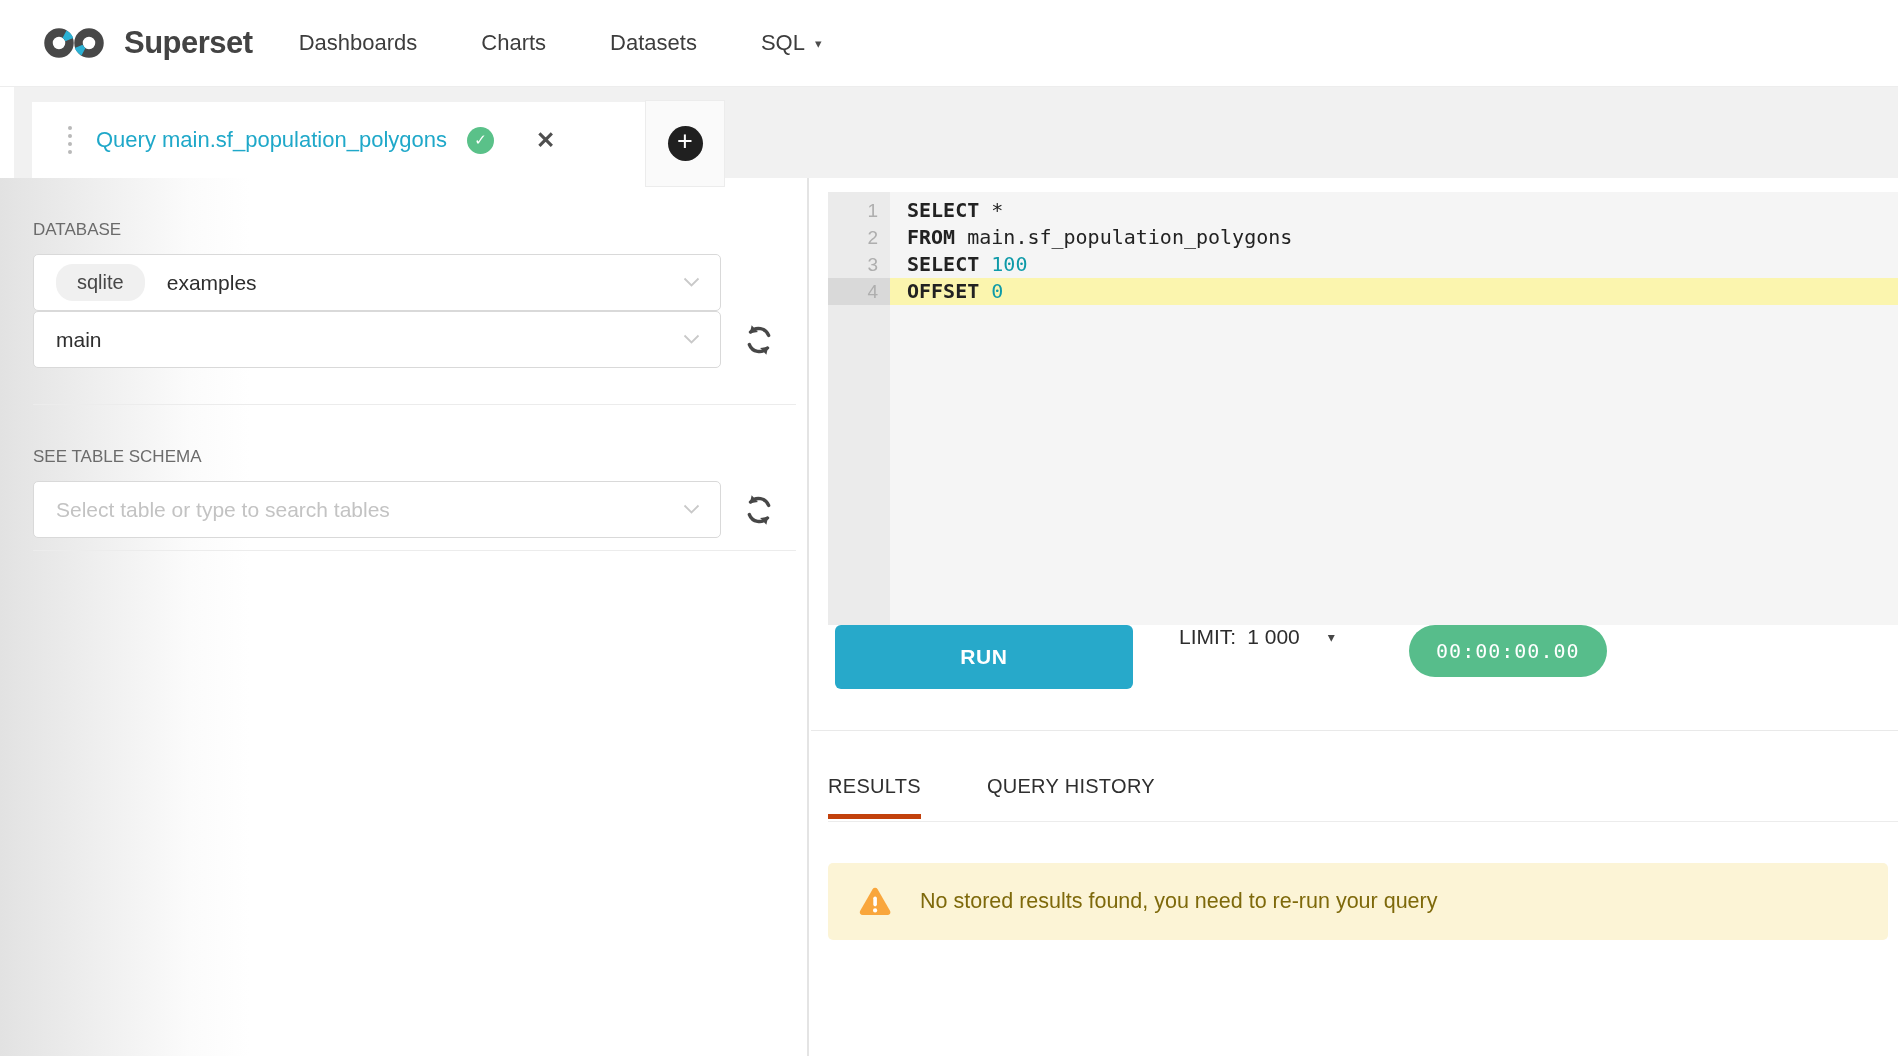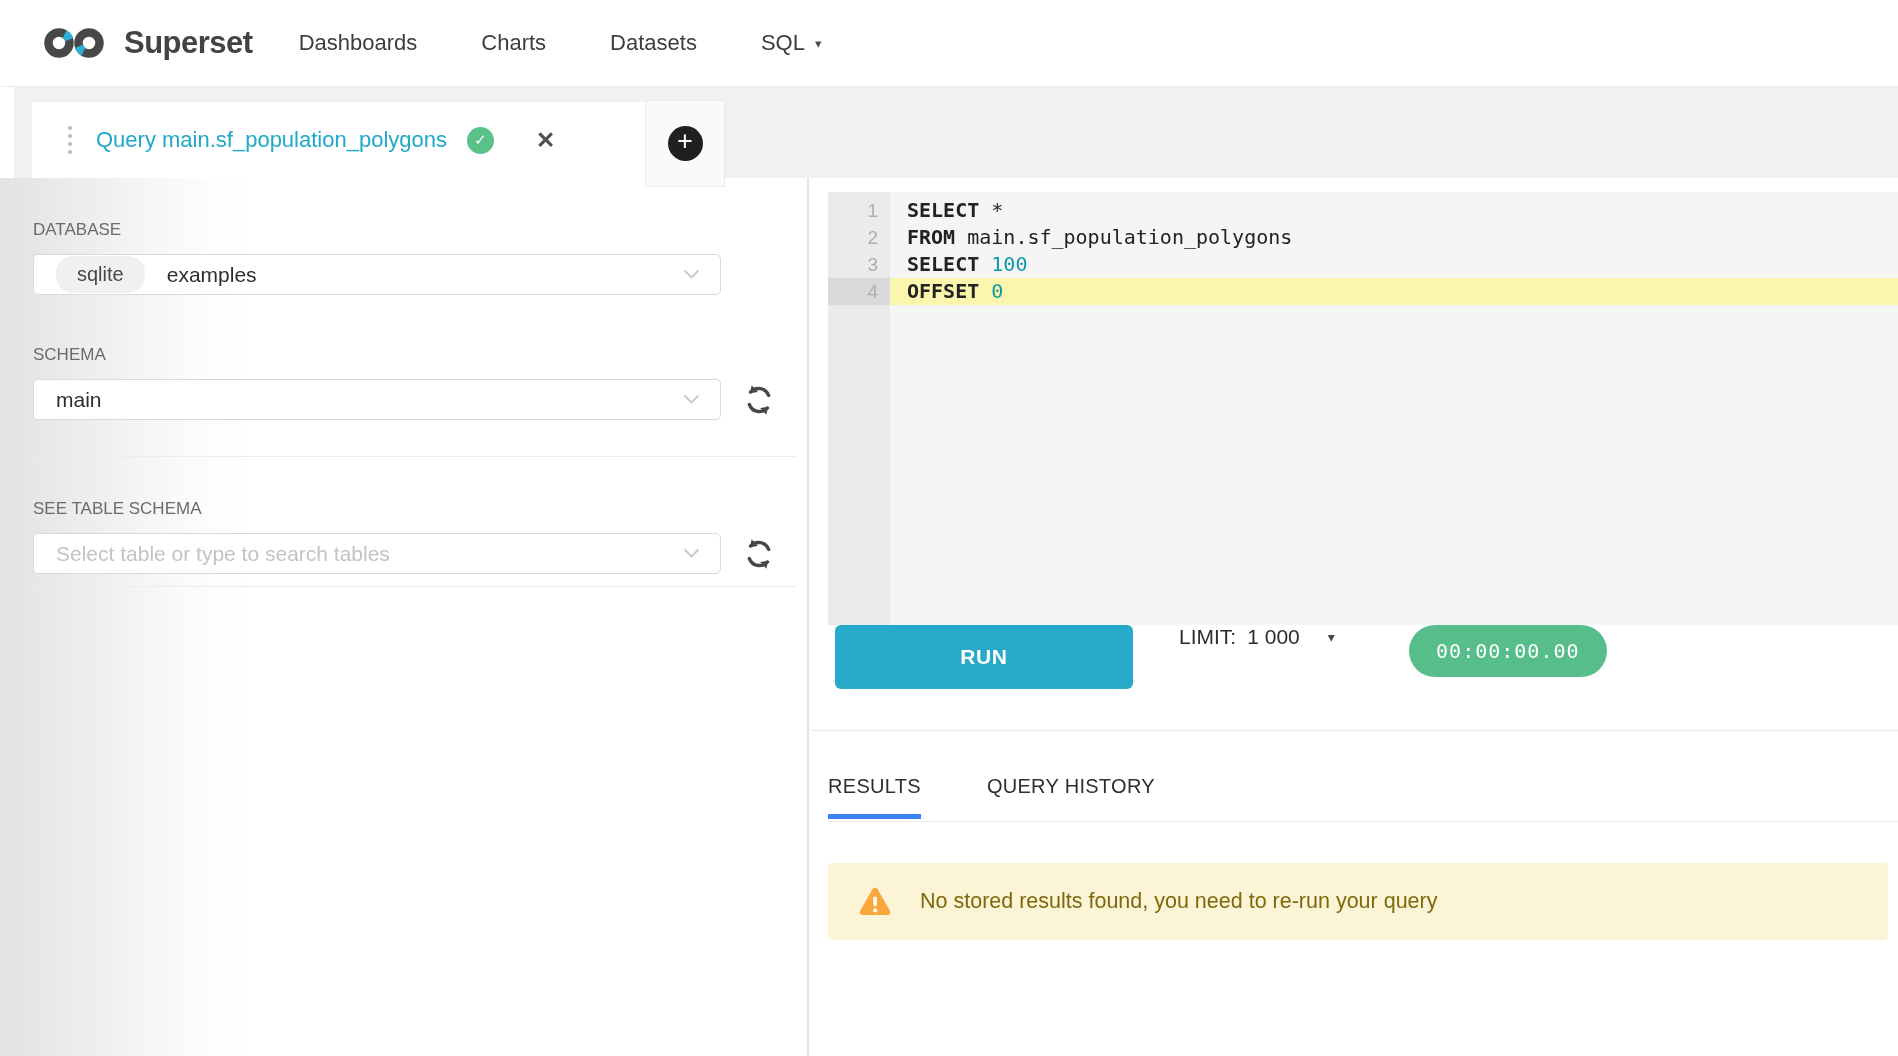--- a/index.html
+++ b/index.html
@@ -29,21 +29,21 @@
                border:1px solid #ececec;display:flex;align-items:center;justify-content:center;z-index:5;}
   .newtab-btn{width:35px;height:35px;border-radius:50%;background:#202020;color:#fff;font-size:27px;
               line-height:31px;text-align:center;cursor:pointer;}
 
   
   .left-panel{position:absolute;top:178px;left:0;width:809px;bottom:0;
               background:linear-gradient(to right,#e2e2e2 0,#fbfbfb 190px,#fff 250px);
               border-right:2px solid #e4e4e4;padding:42px 0 0 33px;box-sizing:border-box;}
   .field-label{font-size:17px;color:#6b6b6b;margin-bottom:14px;}
   .select-row{display:flex;align-items:center;gap:18px;}
-  .select{width:688px;height:41px;border:1px solid #d9d9d9;border-radius:5px;background:#fff;
+  .select{width:688px;height:57px;border:1px solid #d9d9d9;border-radius:5px;background:#fff;
           display:flex;align-items:center;position:relative;padding-left:22px;box-sizing:border-box;cursor:pointer;}
   .engine-pill{background:#f0f0f0;border-radius:17px;padding:7px 21px;font-size:20px;color:#474747;margin-right:22px;}
   .select-value{font-size:21px;color:#2e2e2e;}
   .placeholder{font-size:21px;color:#c3c3c3;}
   .chevron{position:absolute;right:20px;top:50%;transform:translateY(-50%);}
   .refresh-btn{width:40px;height:40px;display:flex;align-items:center;justify-content:center;
                background:none;border:none;cursor:pointer;padding:0;}
   .mt1{margin-top:50px;}
   .hr{height:1px;background:#ececec;width:763px;margin-top:36px;}
   .hr2{height:1px;background:#ececec;width:763px;margin-top:12px;}
@@ -70,21 +70,21 @@
            font-weight:bold;letter-spacing:0.6px;border:none;cursor:pointer;}
   .limit{margin-left:46px;font-size:21px;color:#2d2d2d;display:flex;align-items:center;cursor:pointer;}
   .limit-value{margin-left:11px;}
   .limit-caret{margin-left:28px;font-size:14px;color:#474747;}
   .timer{margin-left:74px;width:198px;height:52px;border-radius:26px;background:#57bd8b;color:#fff;
          font-family:"DejaVu Sans Mono",monospace;font-size:20px;letter-spacing:1px;
          display:flex;align-items:center;justify-content:center;}
 
   .rtabs{position:absolute;left:17px;top:597px;display:flex;gap:66px;}
   .rtab{font-size:20px;color:#2f2f2f;padding-bottom:16px;letter-spacing:0.3px;cursor:pointer;}
-  .rtab.active{border-bottom:5px solid #3b82f6;text-align:center;}
+  .rtab.active{border-bottom:5px solid #c2410c;text-align:center;}
   .rtabs-divider{position:absolute;left:17px;right:0;top:643px;height:1px;background:#ececec;}
 
   .warning{position:absolute;left:17px;top:685px;width:1060px;height:77px;background:#fcf4d6;
            border-radius:5px;display:flex;align-items:center;padding-left:28px;box-sizing:border-box;}
   .warning-text{margin-left:26px;font-size:21.5px;color:#7e690b;}
 </style>
 </head>
 <body>
 
 <div id="app">
@@ -135,21 +135,20 @@
         <span class="engine-pill">sqlite</span>
         <span class="select-value">examples</span>
         <span class="chevron">
           <svg width="17" height="11" viewBox="0 0 17 11">
               <polyline points="1.5,1.5 8.5,8.5 15.5,1.5" fill="none" stroke="#c9c9c9" stroke-width="1.8"></polyline>
             </svg>
         </span>
       </div>
     </div>
 
-    <div class="field-label mt1">SCHEMA</div>
     <div class="select-row">
       <div class="select">
         <span class="select-value">main</span>
         <span class="chevron">
           <svg width="17" height="11" viewBox="0 0 17 11">
               <polyline points="1.5,1.5 8.5,8.5 15.5,1.5" fill="none" stroke="#c9c9c9" stroke-width="1.8"></polyline>
             </svg>
         </span>
       </div>
       <button class="refresh-btn">

